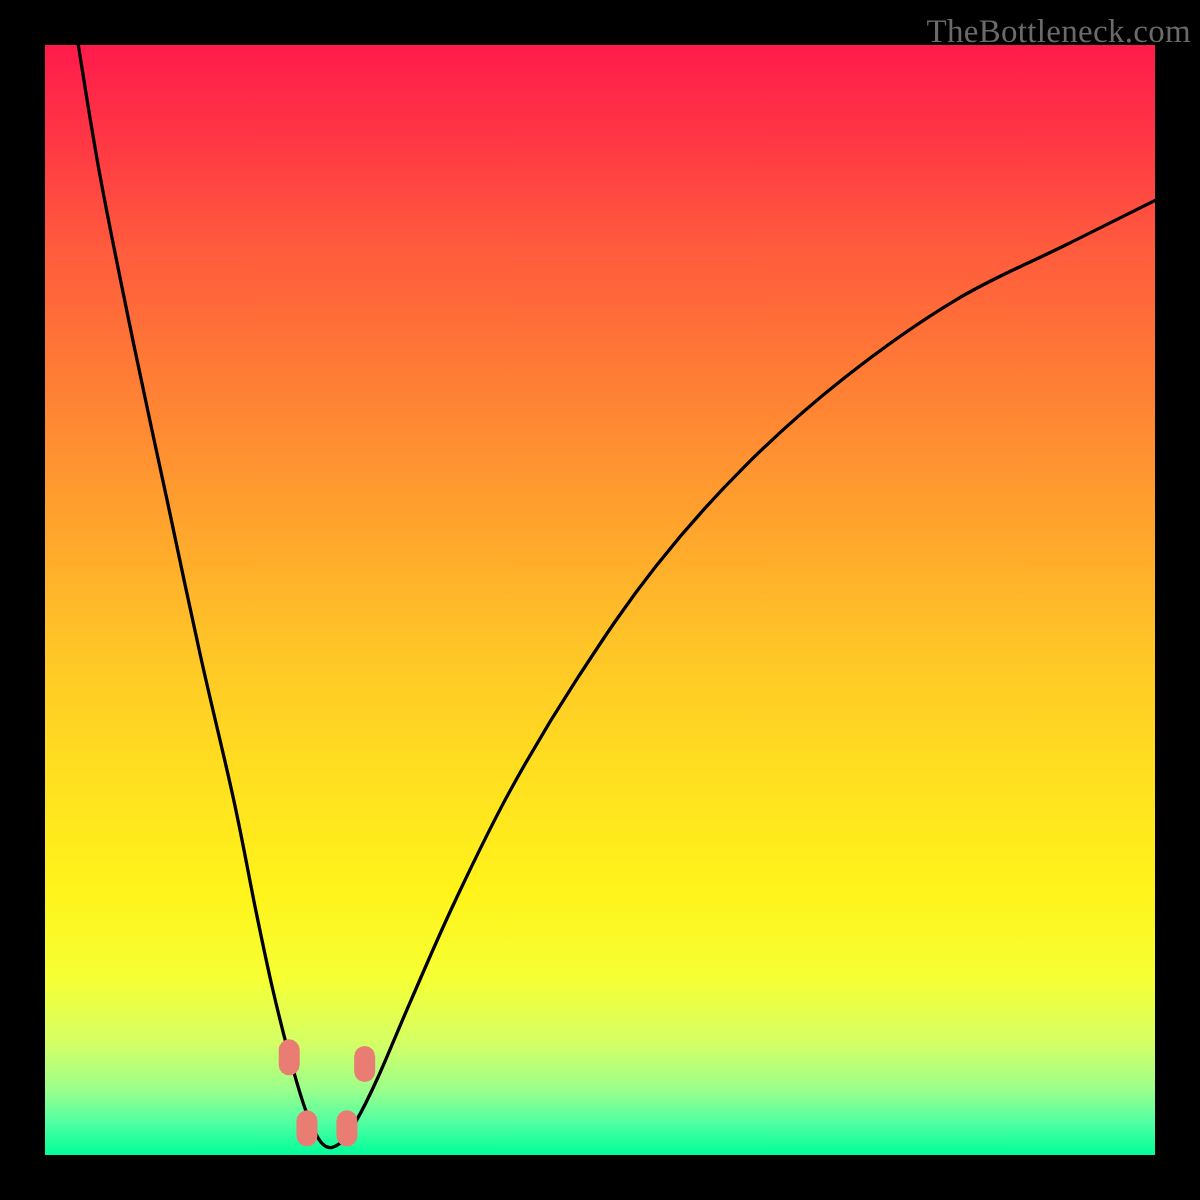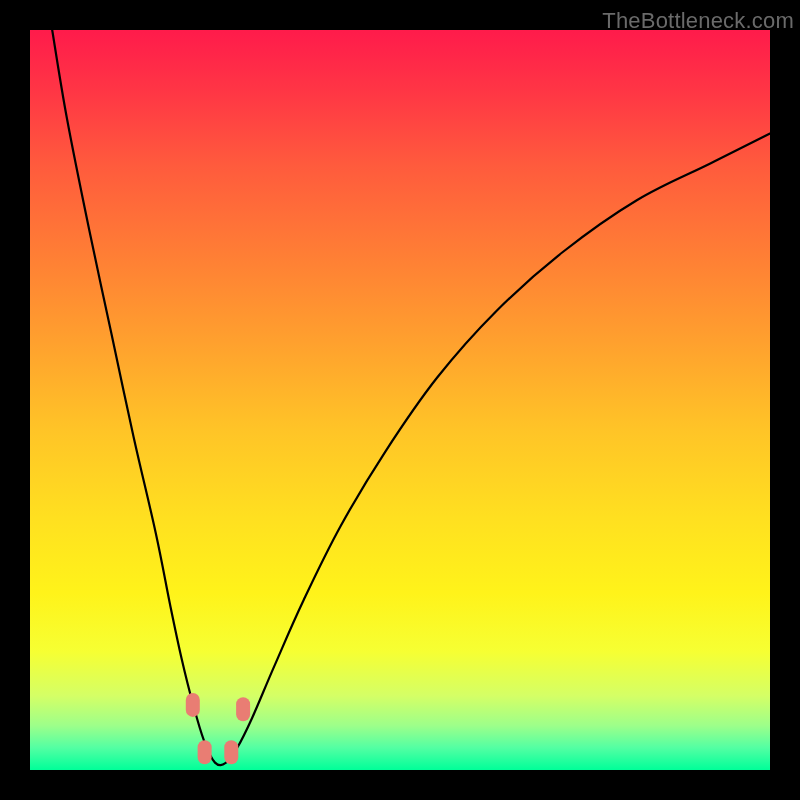--- a/index.html
+++ b/index.html
@@ -49,20 +49,21 @@
     pointer-events: none;
   }
   .watermark {
     position: absolute;
     top: 8px;
     right: 6px;
     color: #6a6a6a;
     font-size: 22px;
     letter-spacing: 0.2px;
     user-select: none;
+    font-family: Liberation Serif, serif;
   }
 </style>
 </head>
 <body>
 
 <div class="stage">
 
   <div class="watermark">TheBottleneck.com</div>
 
   <div class="plot">

